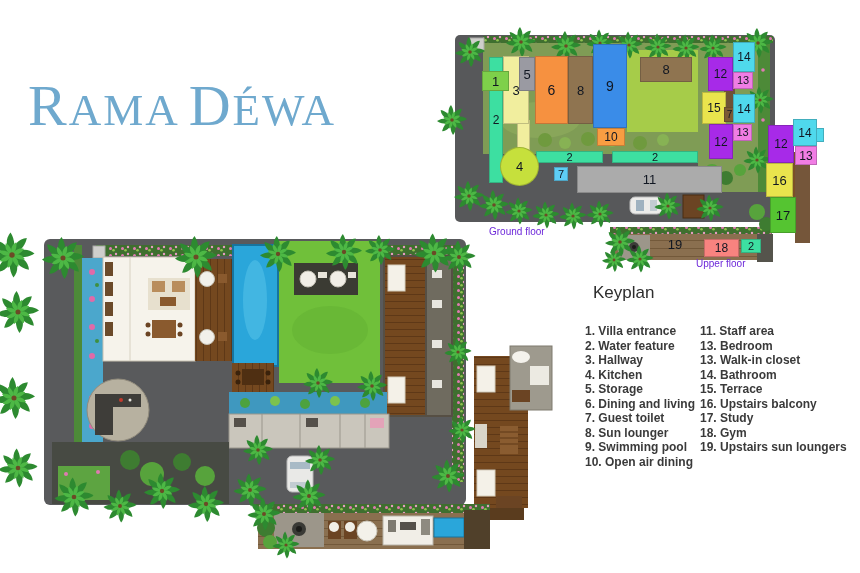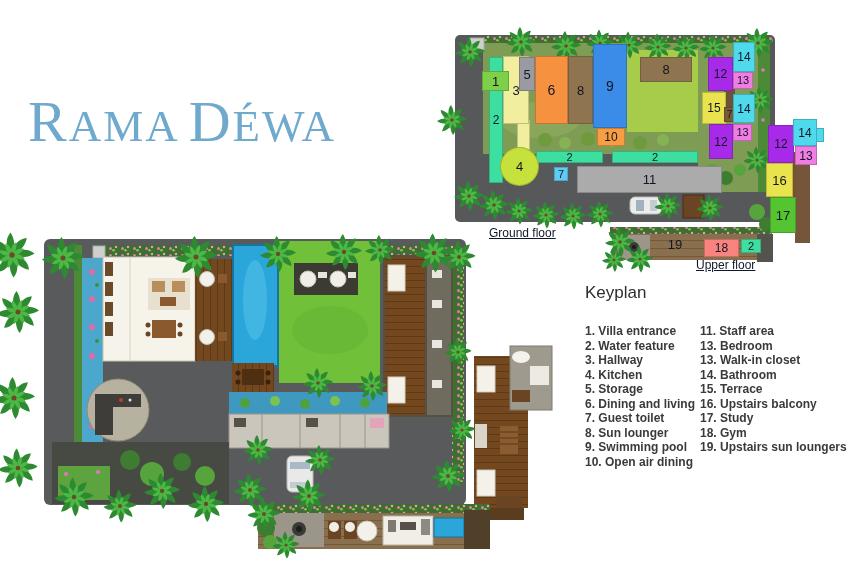--- a/index.html
+++ b/index.html
@@ -1,38 +1,38 @@
 <!DOCTYPE html>
 <html><head>
 <meta charset="utf-8">
 <style>
   html,body{margin:0;padding:0;background:#fff;}
   #canvas{position:relative;width:860px;height:573px;background:#ffffff;overflow:hidden;
           font-family:"Liberation Sans",sans-serif;}
   #bg-art{position:absolute;left:0;top:0;}
   
-  .logo{position:absolute;left:28px;top:88px;color:#6fa9ce;white-space:nowrap;
+  .logo{position:absolute;left:28px;top:72px;color:#6fa9ce;white-space:nowrap;
         font-family:"Liberation Serif",serif;letter-spacing:2px;}
   .logo .lg{font-size:58px;}
   .logo .sm{font-size:45px;}
   .logo .gap{display:inline-block;width:9px;}
   
   #rooms-layer{position:absolute;left:0;top:0;width:860px;height:573px;}
   .room{position:absolute;display:flex;align-items:center;justify-content:center;
         box-sizing:border-box;border:1px solid rgba(25,25,25,.22);}
   .room.noborder{border:none;background:transparent;}
   .room.circle{border-radius:50%;}
   .room .num{color:#111722;line-height:1;}
   
-  .plan-label{position:absolute;color:#0f172a;font-size:12px;text-decoration:underline;}
+  .plan-label{position:absolute;color:#6d28d9;font-size:10px;}
   #gf-label{left:489px;top:226px;}
   #uf-label{left:696px;top:258px;}
   
   .keyplan{position:absolute;left:585px;top:283px;color:#2e2e2e;}
-  .kp-title{font-size:17px;margin:0 0 21px 0;}
+  .kp-title{font-size:17px;margin:0 0 21px 8px;}
   .kp-cols{display:flex;}
   .kp-col{display:flex;flex-direction:column;}
   .kp-col.first{min-width:112px;margin-right:3px;}
   .kp-row{font-size:12px;line-height:14.5px;color:#3a3a3a;white-space:nowrap;font-weight:bold;}
 </style>
 </head>
 <body>
 
 <div id="canvas">
 

